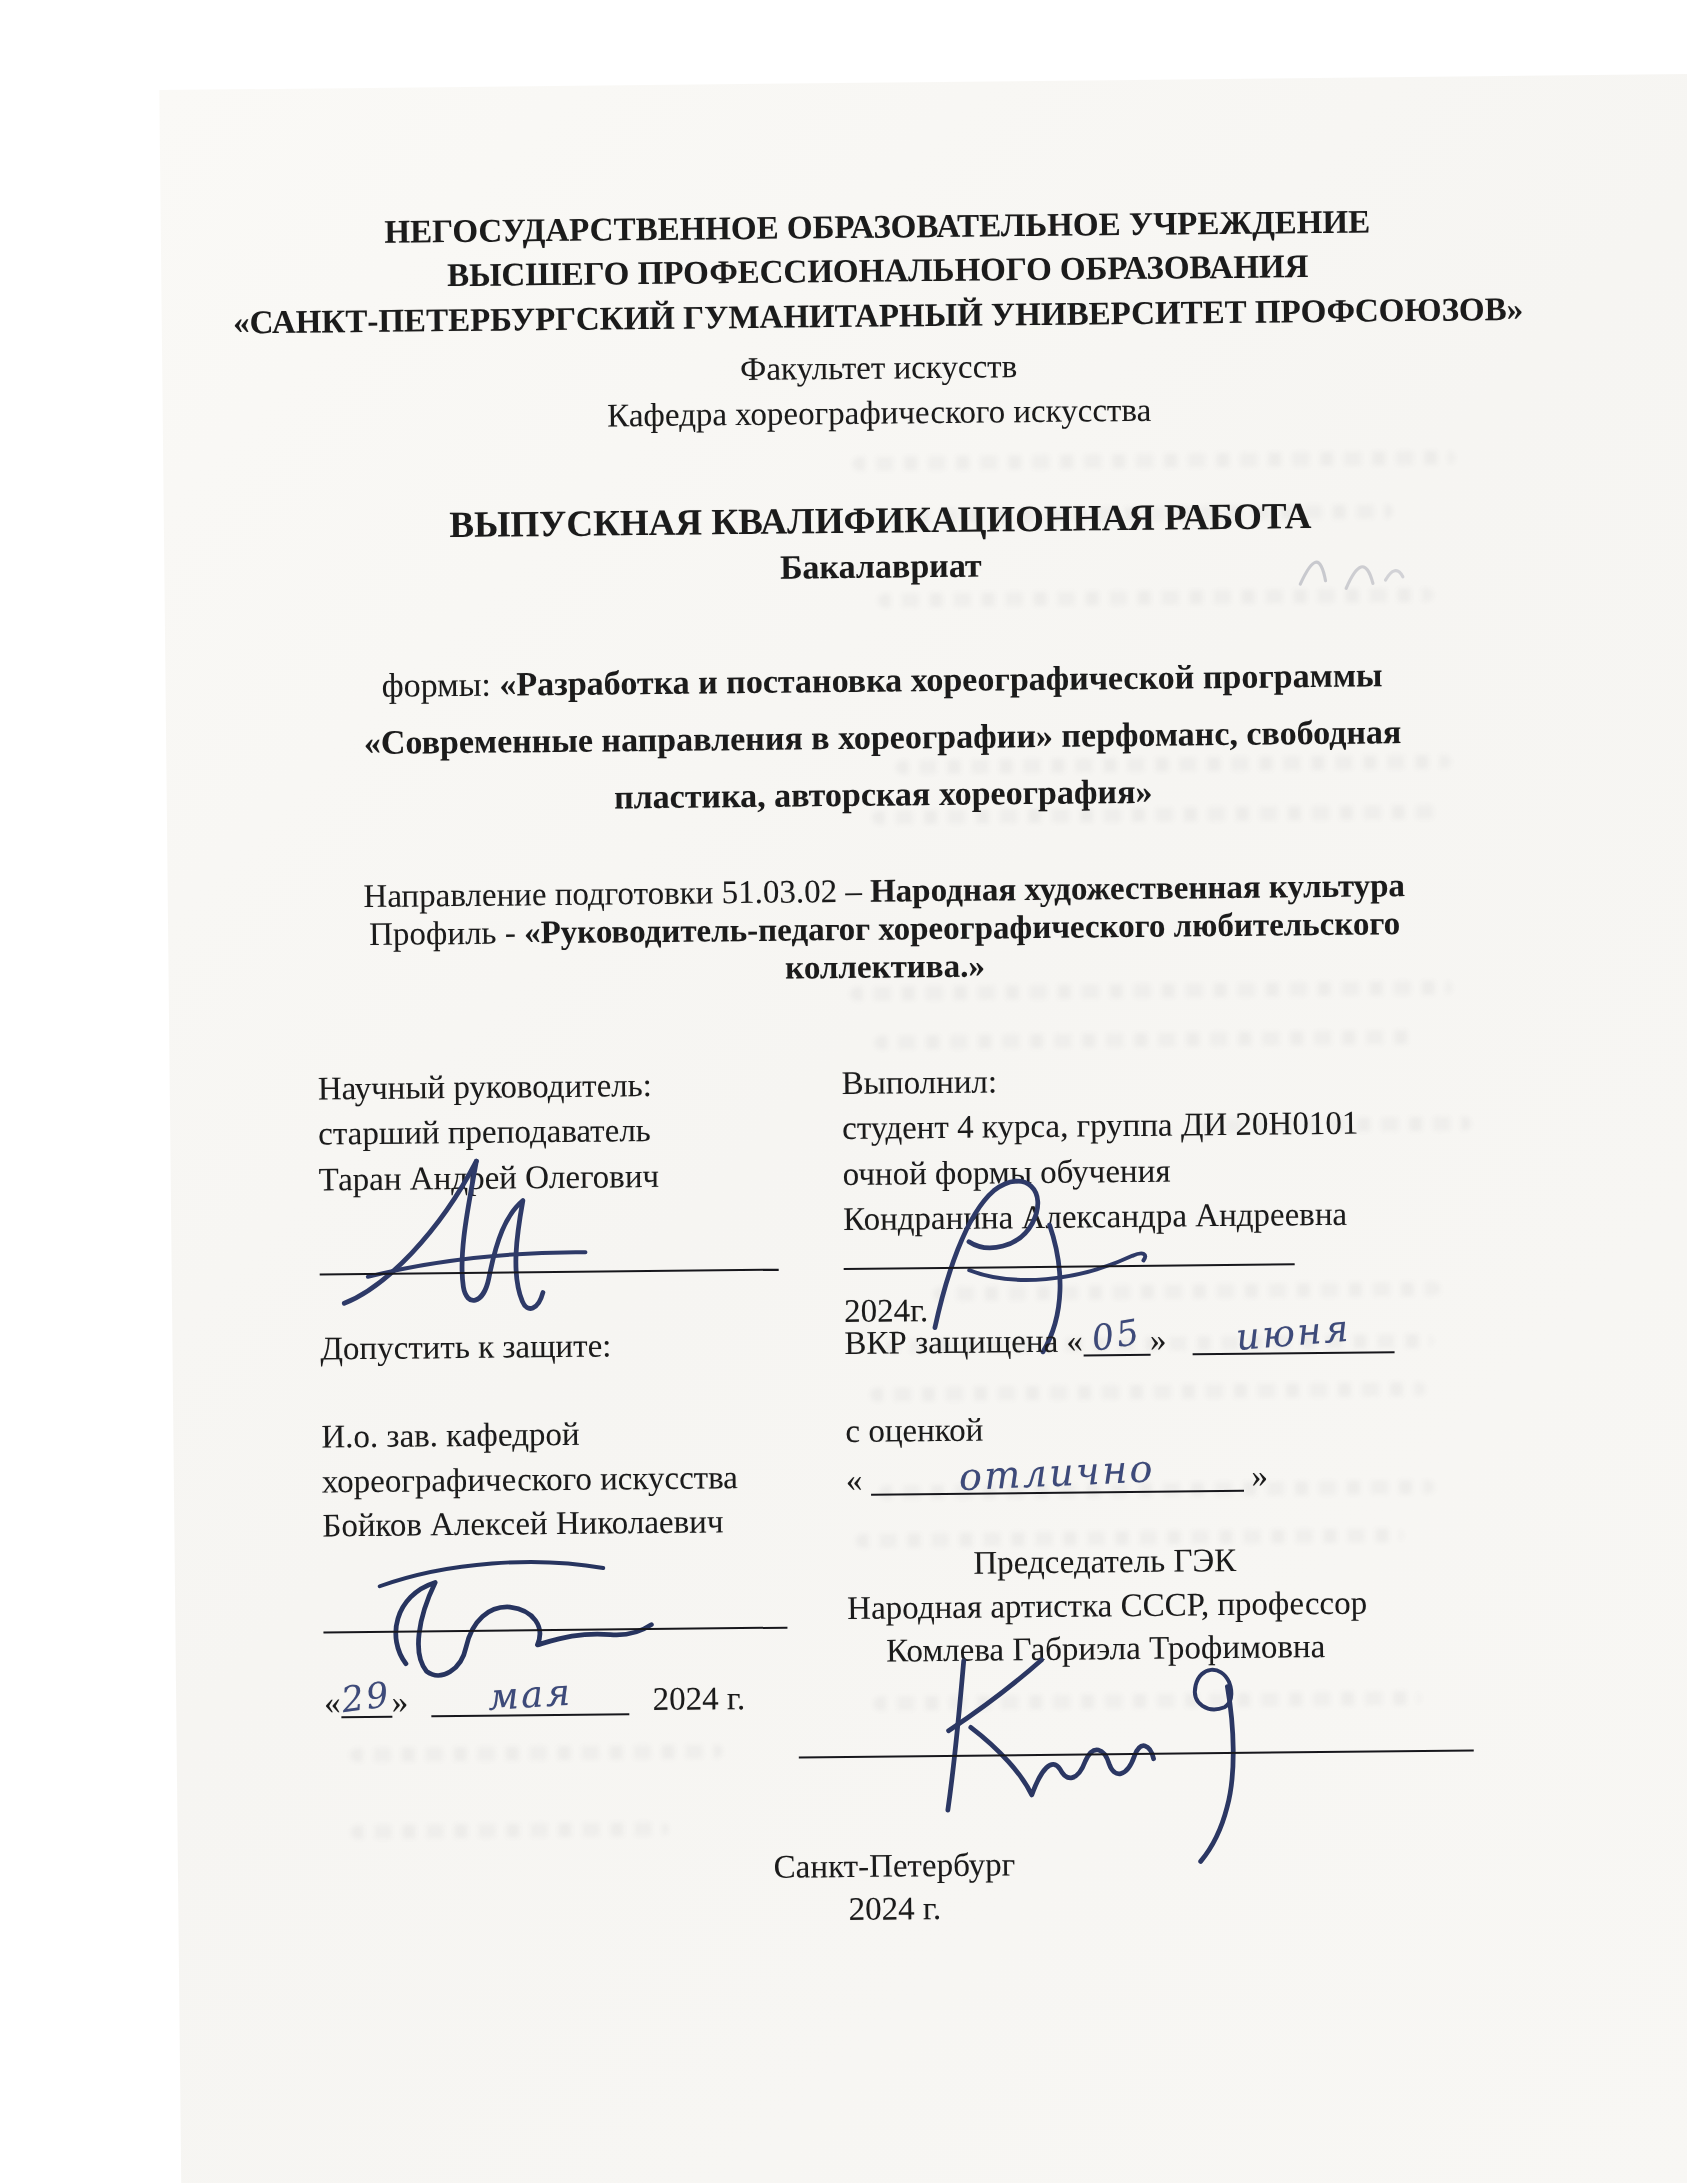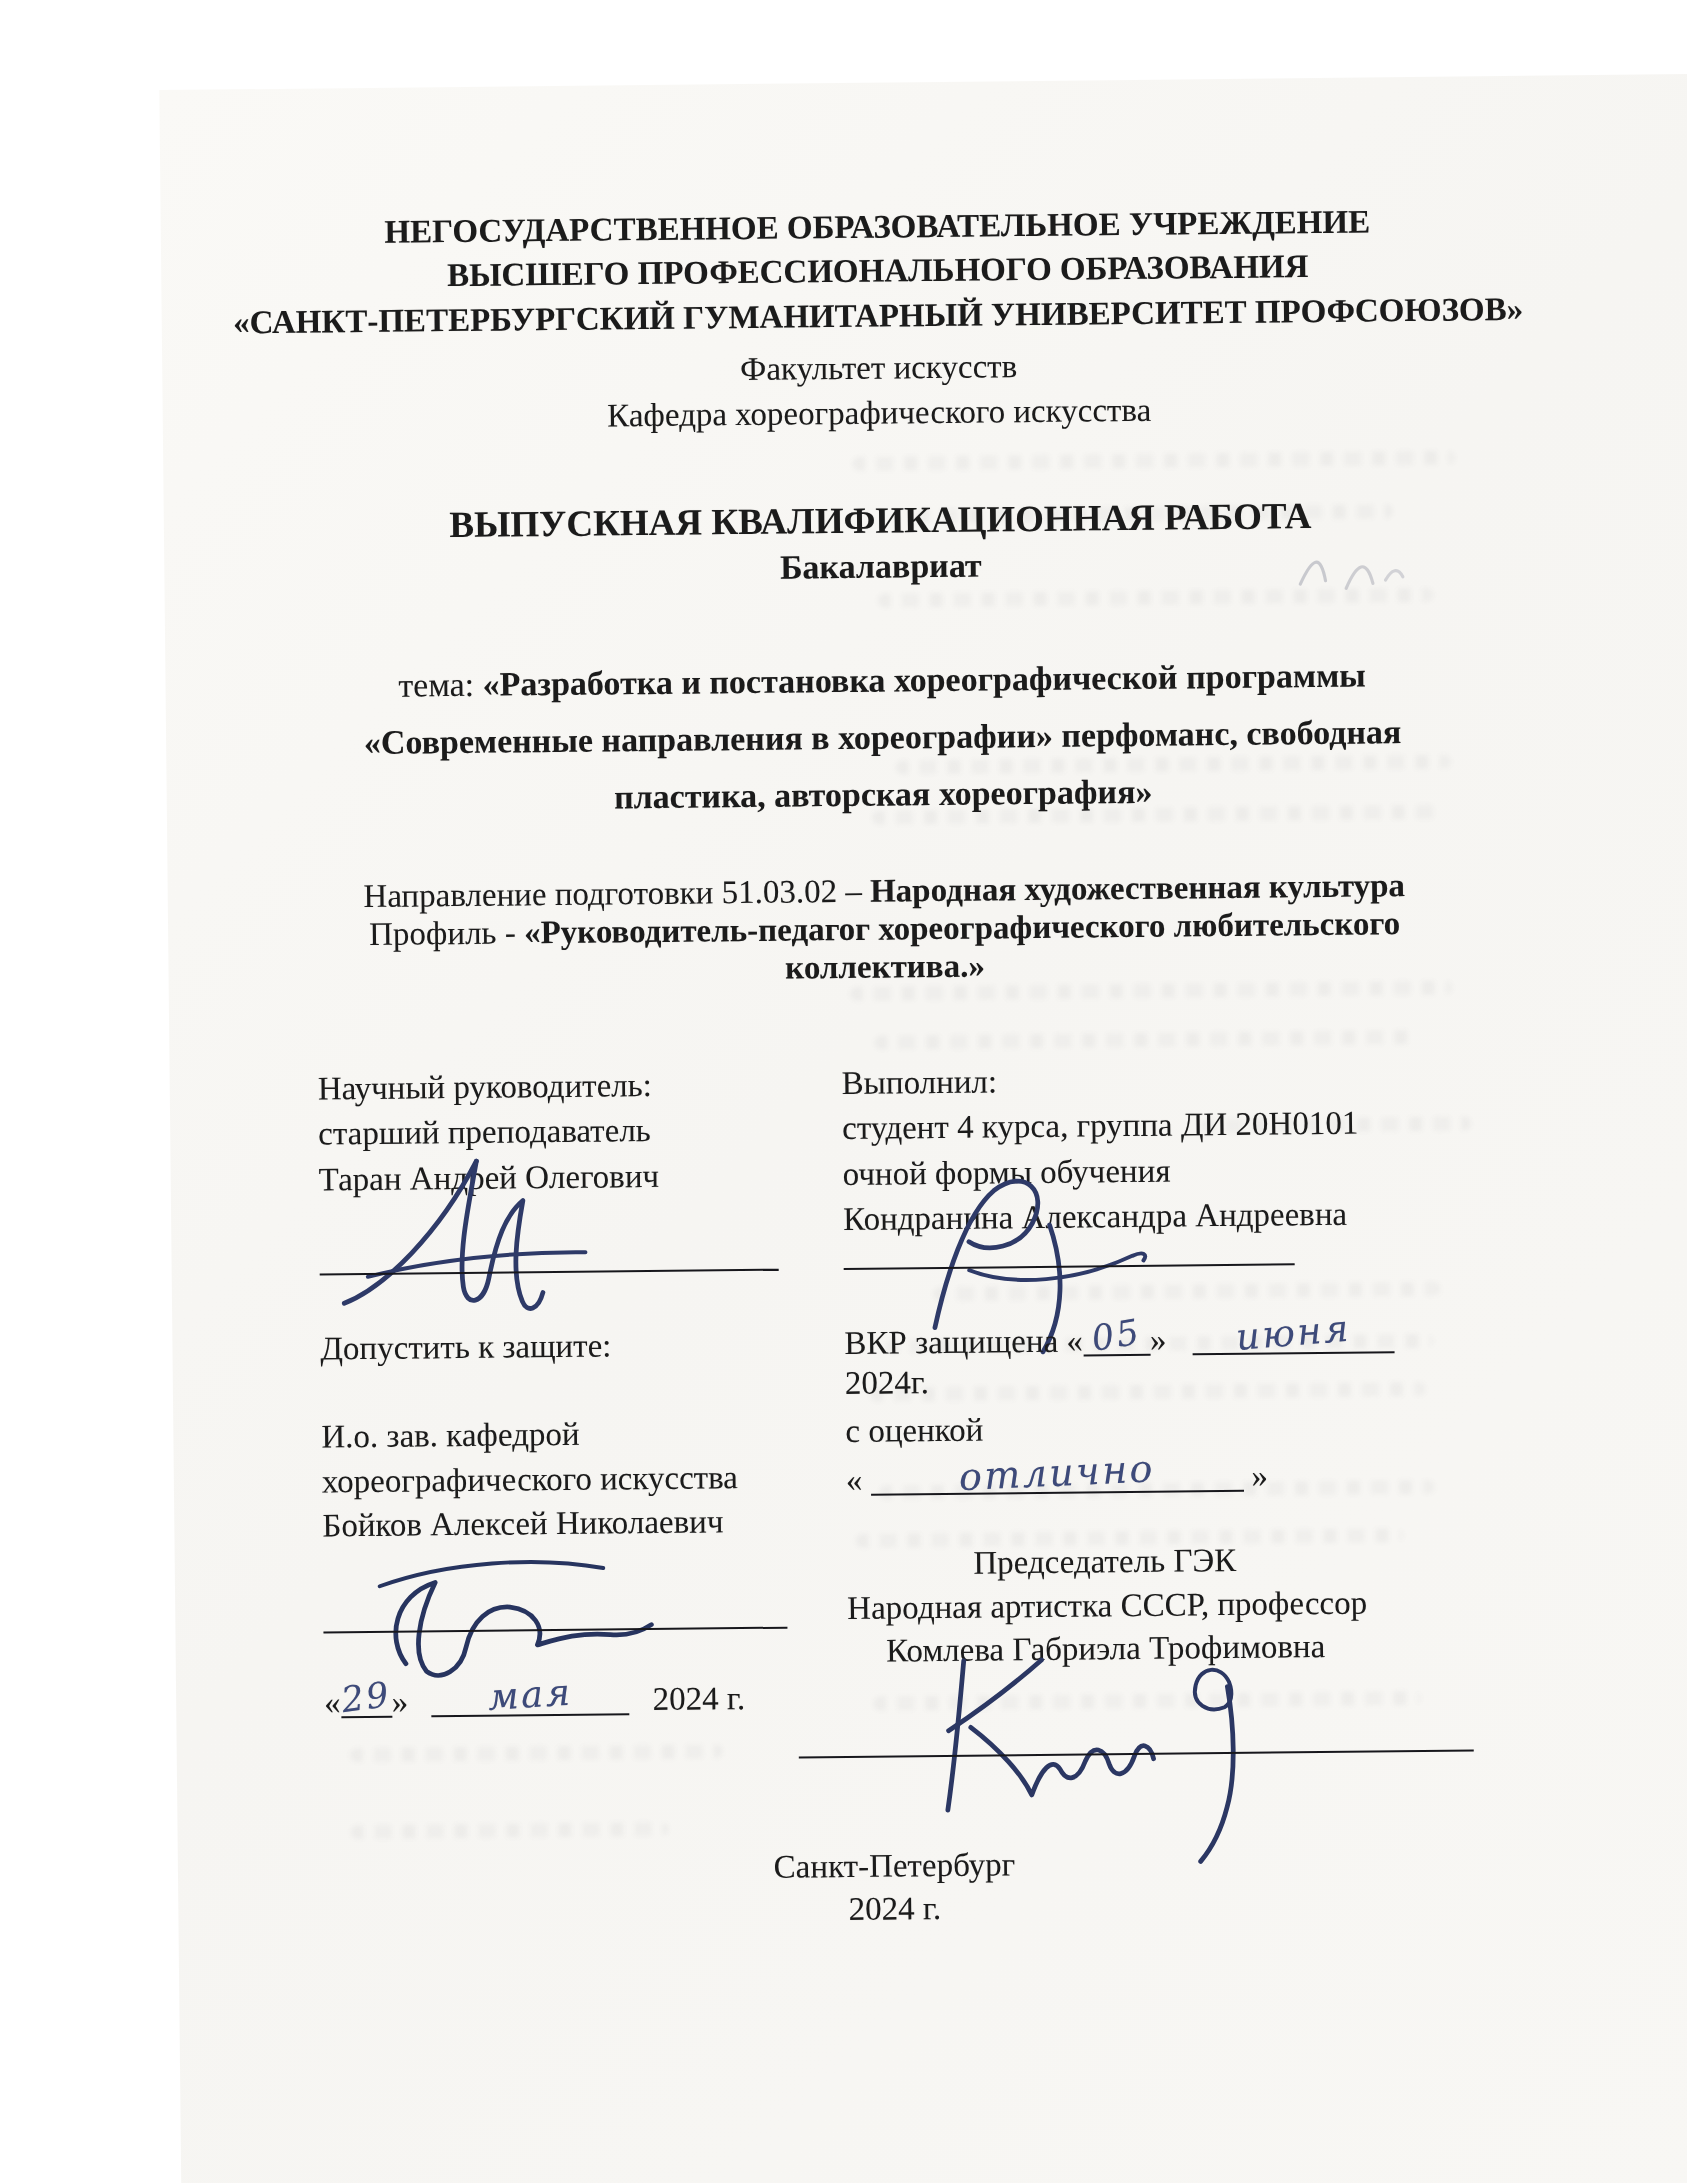--- a/index.html
+++ b/index.html
@@ -91,21 +91,21 @@
   <div class="txt center b" style="top:208px">НЕГОСУДАРСТВЕННОЕ ОБРАЗОВАТЕЛЬНОЕ УЧРЕЖДЕНИЕ</div>
   <div class="txt center b" style="top:252px">ВЫСШЕГО ПРОФЕССИОНАЛЬНОГО ОБРАЗОВАНИЯ</div>
   <div class="txt center b" style="top:297px">«САНКТ-ПЕТЕРБУРГСКИЙ ГУМАНИТАРНЫЙ УНИВЕРСИТЕТ ПРОФСОЮЗОВ»</div>
 
   <div class="txt center" style="top:349px">Факультет искусств</div>
   <div class="txt center" style="top:394px">Кафедра хореографического искусства</div>
 
   <div class="txt center b big" style="top:502px">ВЫПУСКНАЯ КВАЛИФИКАЦИОННАЯ РАБОТА</div>
   <div class="txt center b mid" style="top:548px">Бакалавриат</div>
 
-  <div class="txt center mid" style="top:662px"><span>тема: </span><span class="b">«Разработка и постановка хореографической программы</span></div>
+  <div class="txt center mid" style="top:662px"><span>формы: </span><span class="b">«Разработка и постановка хореографической программы</span></div>
   <div class="txt center b mid" style="top:719px">«Современные направления в хореографии» перфоманс, свободная</div>
   <div class="txt center b mid" style="top:776px">пластика, авторская хореография»</div>
 
   <div class="txt center" style="top:872px"><span>Направление подготовки 51.03.02 – </span><span class="b">Народная художественная культура</span></div>
   <div class="txt center" style="top:910px"><span>Профиль - </span><span class="b">«Руководитель-педагог хореографического любительского</span></div>
   <div class="txt center b" style="top:948px">коллектива.»</div>
 
   <div class="txt colL" style="top:1064px">Научный руководитель:</div>
   <div class="txt colL" style="top:1109px">старший преподаватель</div>
   <div class="txt colL" style="top:1155px">Таран Андрей Олегович</div>
@@ -131,21 +131,21 @@
 
   <div class="txt colL" style="top:1324px">Допустить к защите:</div>
   <div class="txt colL" style="top:1412px">И.о. зав. кафедрой</div>
   <div class="txt colL" style="top:1457px">хореографического искусства</div>
   <div class="txt colL" style="top:1501px">Бойков Алексей Николаевич</div>
 
   <div class="txt colR" style="top:1324px">
     <span>ВКР защищена «</span><span class="u" style="width:67px"><span class="hw" style="font-size:35px;transform:translateX(-50%) rotate(-9deg)">05</span></span><span>»</span>
     <span class="u" style="width:202px;margin-left:17.5px"><span class="hw" style="font-size:37px">июня</span></span>
   </div>
-  <div class="txt colR" style="top:1364px">2024г.</div>
+  <div class="txt colR" style="top:1292px">2024г.</div>
   <div class="txt colR" style="top:1412px">с оценкой</div>
   <div class="txt colR" style="top:1461px">
     <span>«</span><span class="u" style="width:373px;margin:0 8px"><span class="hw" style="font-size:38px;transform:translateX(-50%) rotate(-2deg)">отлично</span></span><span>»</span>
   </div>
 
   <div class="txt gekbox" style="top:1545px">Председатель ГЭК</div>
   <div class="txt gekbox" style="top:1589px">Народная артистка СССР, профессор</div>
   <div class="txt gekbox" style="top:1632px">Комлева Габриэла Трофимовна</div>
 
   <svg class="sig" style="left:322px;top:1540px" width="341" height="139" viewBox="0 0 430 175">

